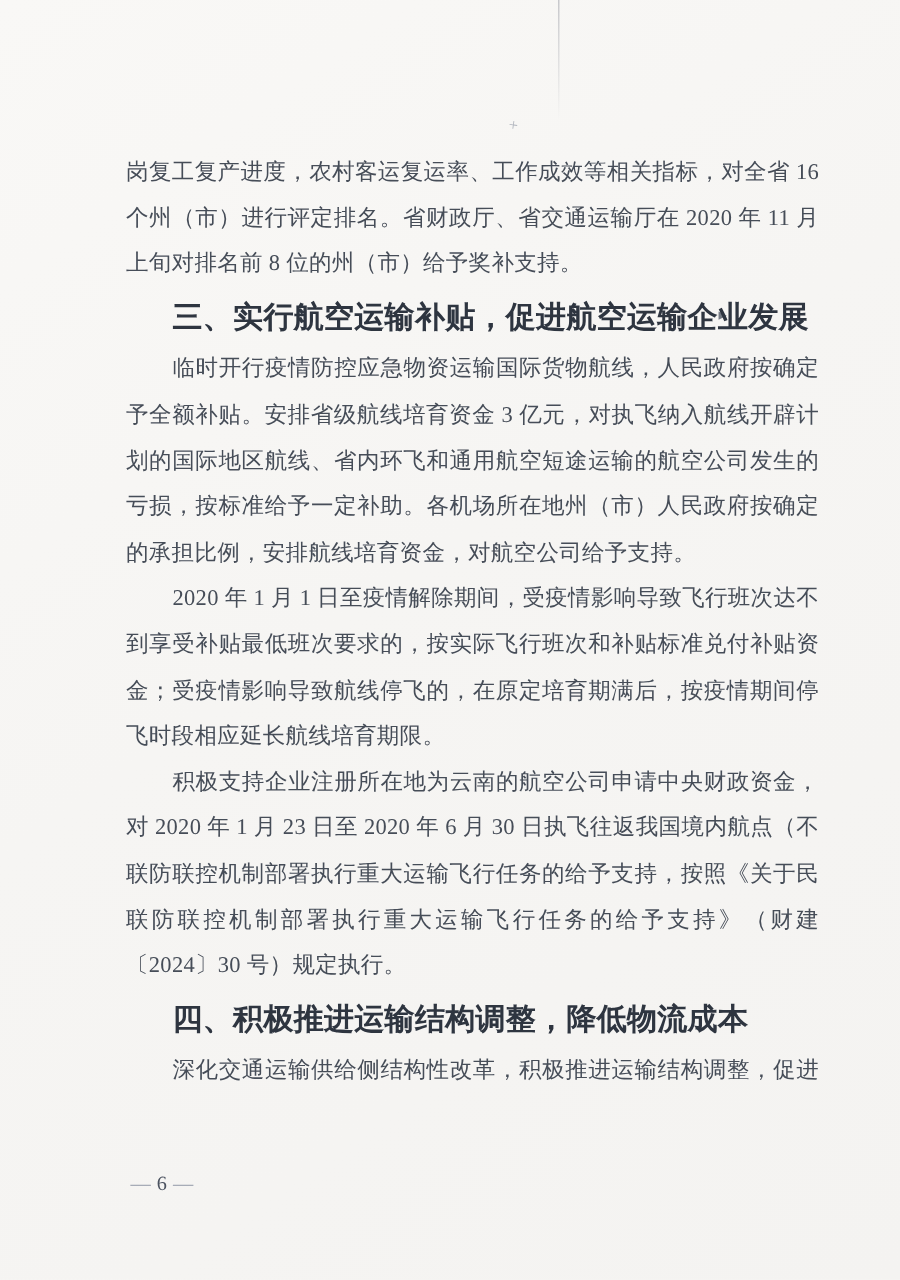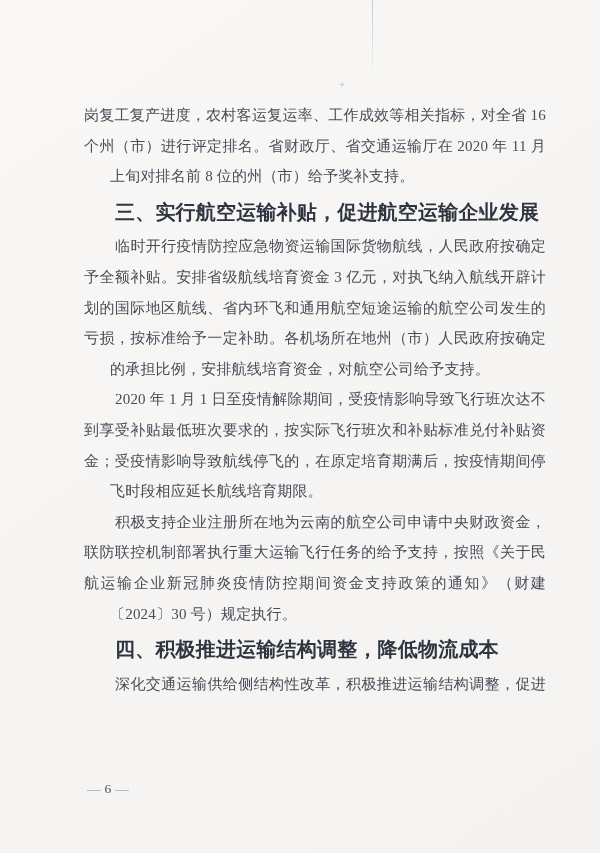--- a/index.html
+++ b/index.html
@@ -58,21 +58,20 @@
   .doc-line {
     height: 30.6px;
     text-align: justify;
     text-align-last: justify;
     text-justify: inter-character;
     white-space: normal;
   }
   .doc-line.short {
     text-align: right;
     text-align-last: left;
-    margin-left: 26px;
   }
   .doc-line.indent {
     text-indent: 31px;
   }
   .doc-line.heading {
     font-family: "Liberation Sans", sans-serif;
     font-weight: bold;
     font-size: 20px;
     color: #2e3540;
     text-align: left;
@@ -111,22 +110,23 @@
     <div class="doc-line indent">临时开行疫情防控应急物资运输国际货物航线，人民政府按确定</div>
     <div class="doc-line">予全额补贴。安排省级航线培育资金 3 亿元，对执飞纳入航线开辟计</div>
     <div class="doc-line">划的国际地区航线、省内环飞和通用航空短途运输的航空公司发生的</div>
     <div class="doc-line">亏损，按标准给予一定补助。各机场所在地州（市）人民政府按确定</div>
     <div class="doc-line short">的承担比例，安排航线培育资金，对航空公司给予支持。</div>
     <div class="doc-line indent">2020 年 1 月 1 日至疫情解除期间，受疫情影响导致飞行班次达不</div>
     <div class="doc-line">到享受补贴最低班次要求的，按实际飞行班次和补贴标准兑付补贴资</div>
     <div class="doc-line">金；受疫情影响导致航线停飞的，在原定培育期满后，按疫情期间停</div>
     <div class="doc-line short">飞时段相应延长航线培育期限。</div>
     <div class="doc-line indent">积极支持企业注册所在地为云南的航空公司申请中央财政资金，</div>
+    <div class="doc-line">对 2020 年 1 月 23 日至 2020 年 6 月 30 日执飞往返我国境内航点（不</div>
     <div class="doc-line">联防联控机制部署执行重大运输飞行任务的给予支持，按照《关于民</div>
-    <div class="doc-line">航运输企业新冠肺炎疫情防控期间资金支持政策的通知》（财建</div>
+    <div class="doc-line">联防联控机制部署执行重大运输飞行任务的给予支持》（财建</div>
     <div class="doc-line short">〔2024〕30 号）规定执行。</div>
     <div class="doc-line heading indent">四、积极推进运输结构调整，降低物流成本</div>
     <div class="doc-line indent">深化交通运输供给侧结构性改革，积极推进运输结构调整，促进</div>
   </div>
 
   <div class="page-number">
     <span class="dash">—</span><span>6</span><span class="dash">—</span>
   </div>
 
 </div>

